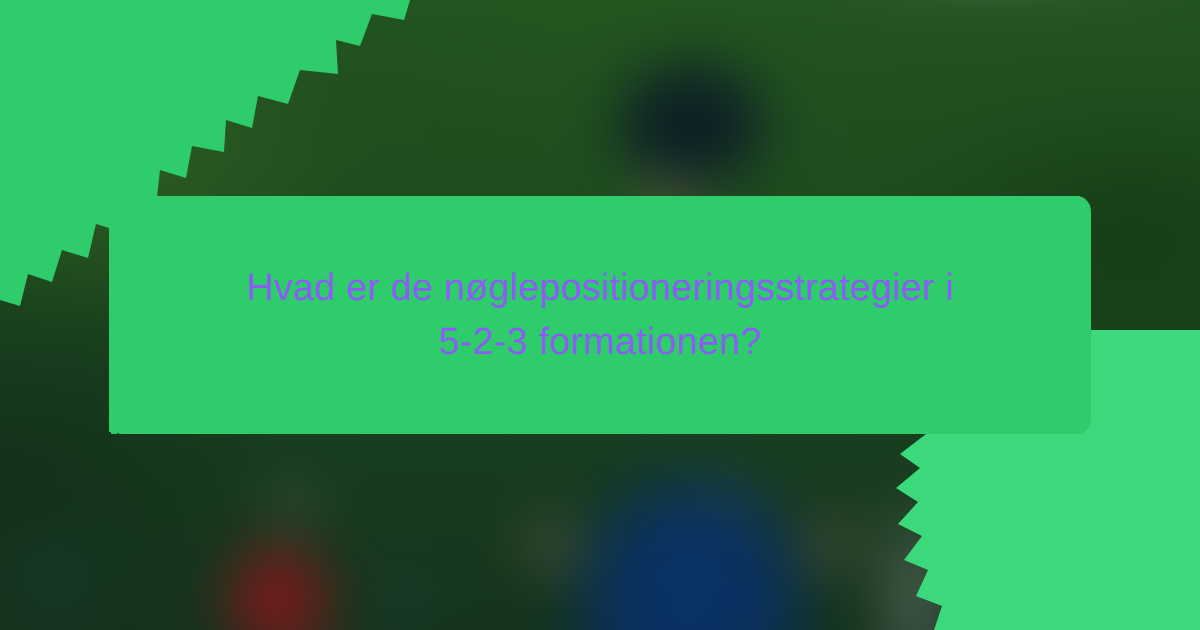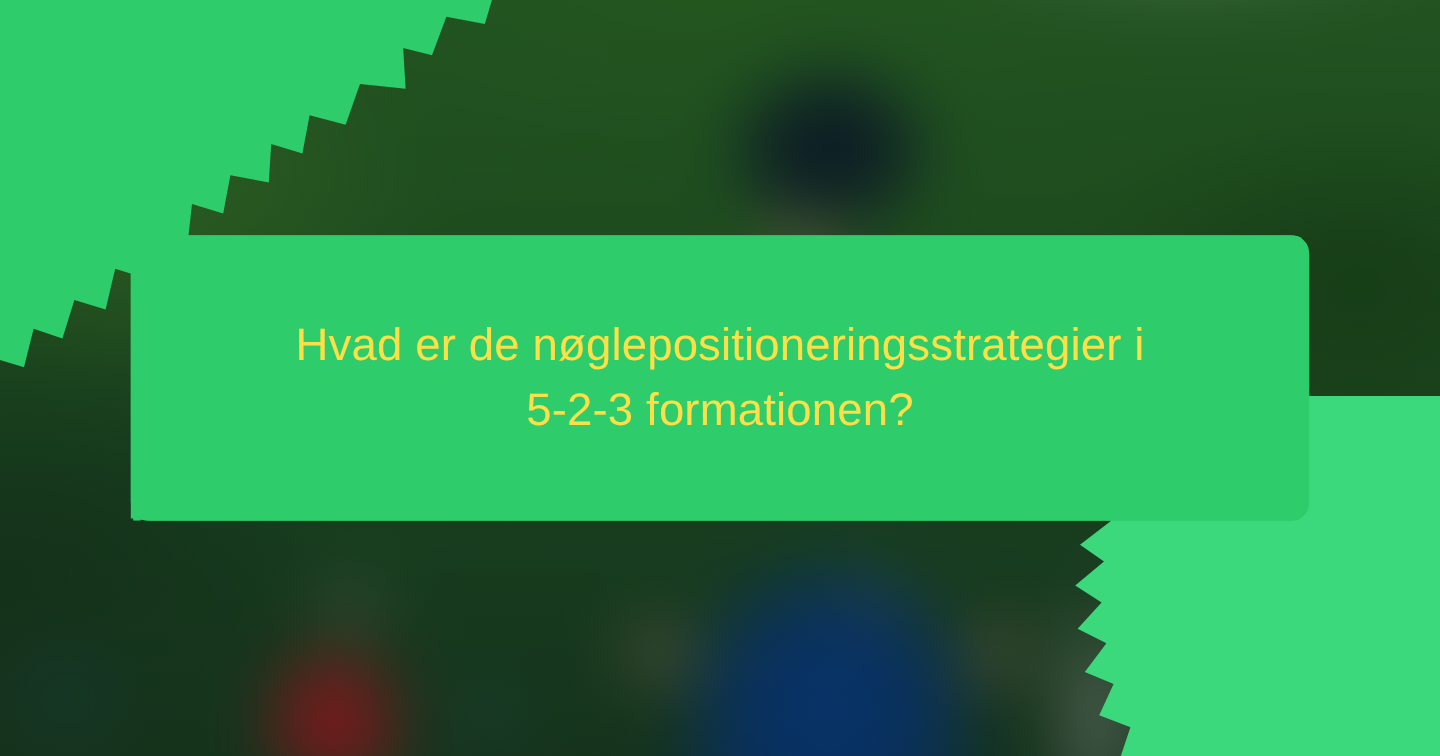--- a/index.html
+++ b/index.html
@@ -90,21 +90,21 @@
   .ribbon-text {
     position: absolute;
     inset: 0;
     display: flex;
     flex-direction: column;
     align-items: center;
     justify-content: center;
     padding: 0 120px;
     box-sizing: border-box;
     text-align: center;
-    color: #fde047;
+    color: #8b5cf6;
     font-size: 38px;
     line-height: 54px;
     font-weight: 400;
     letter-spacing: 0.1px;
     white-space: pre-line;
     text-rendering: geometricPrecision;
   }
 </style>
 </head>
 <body>

